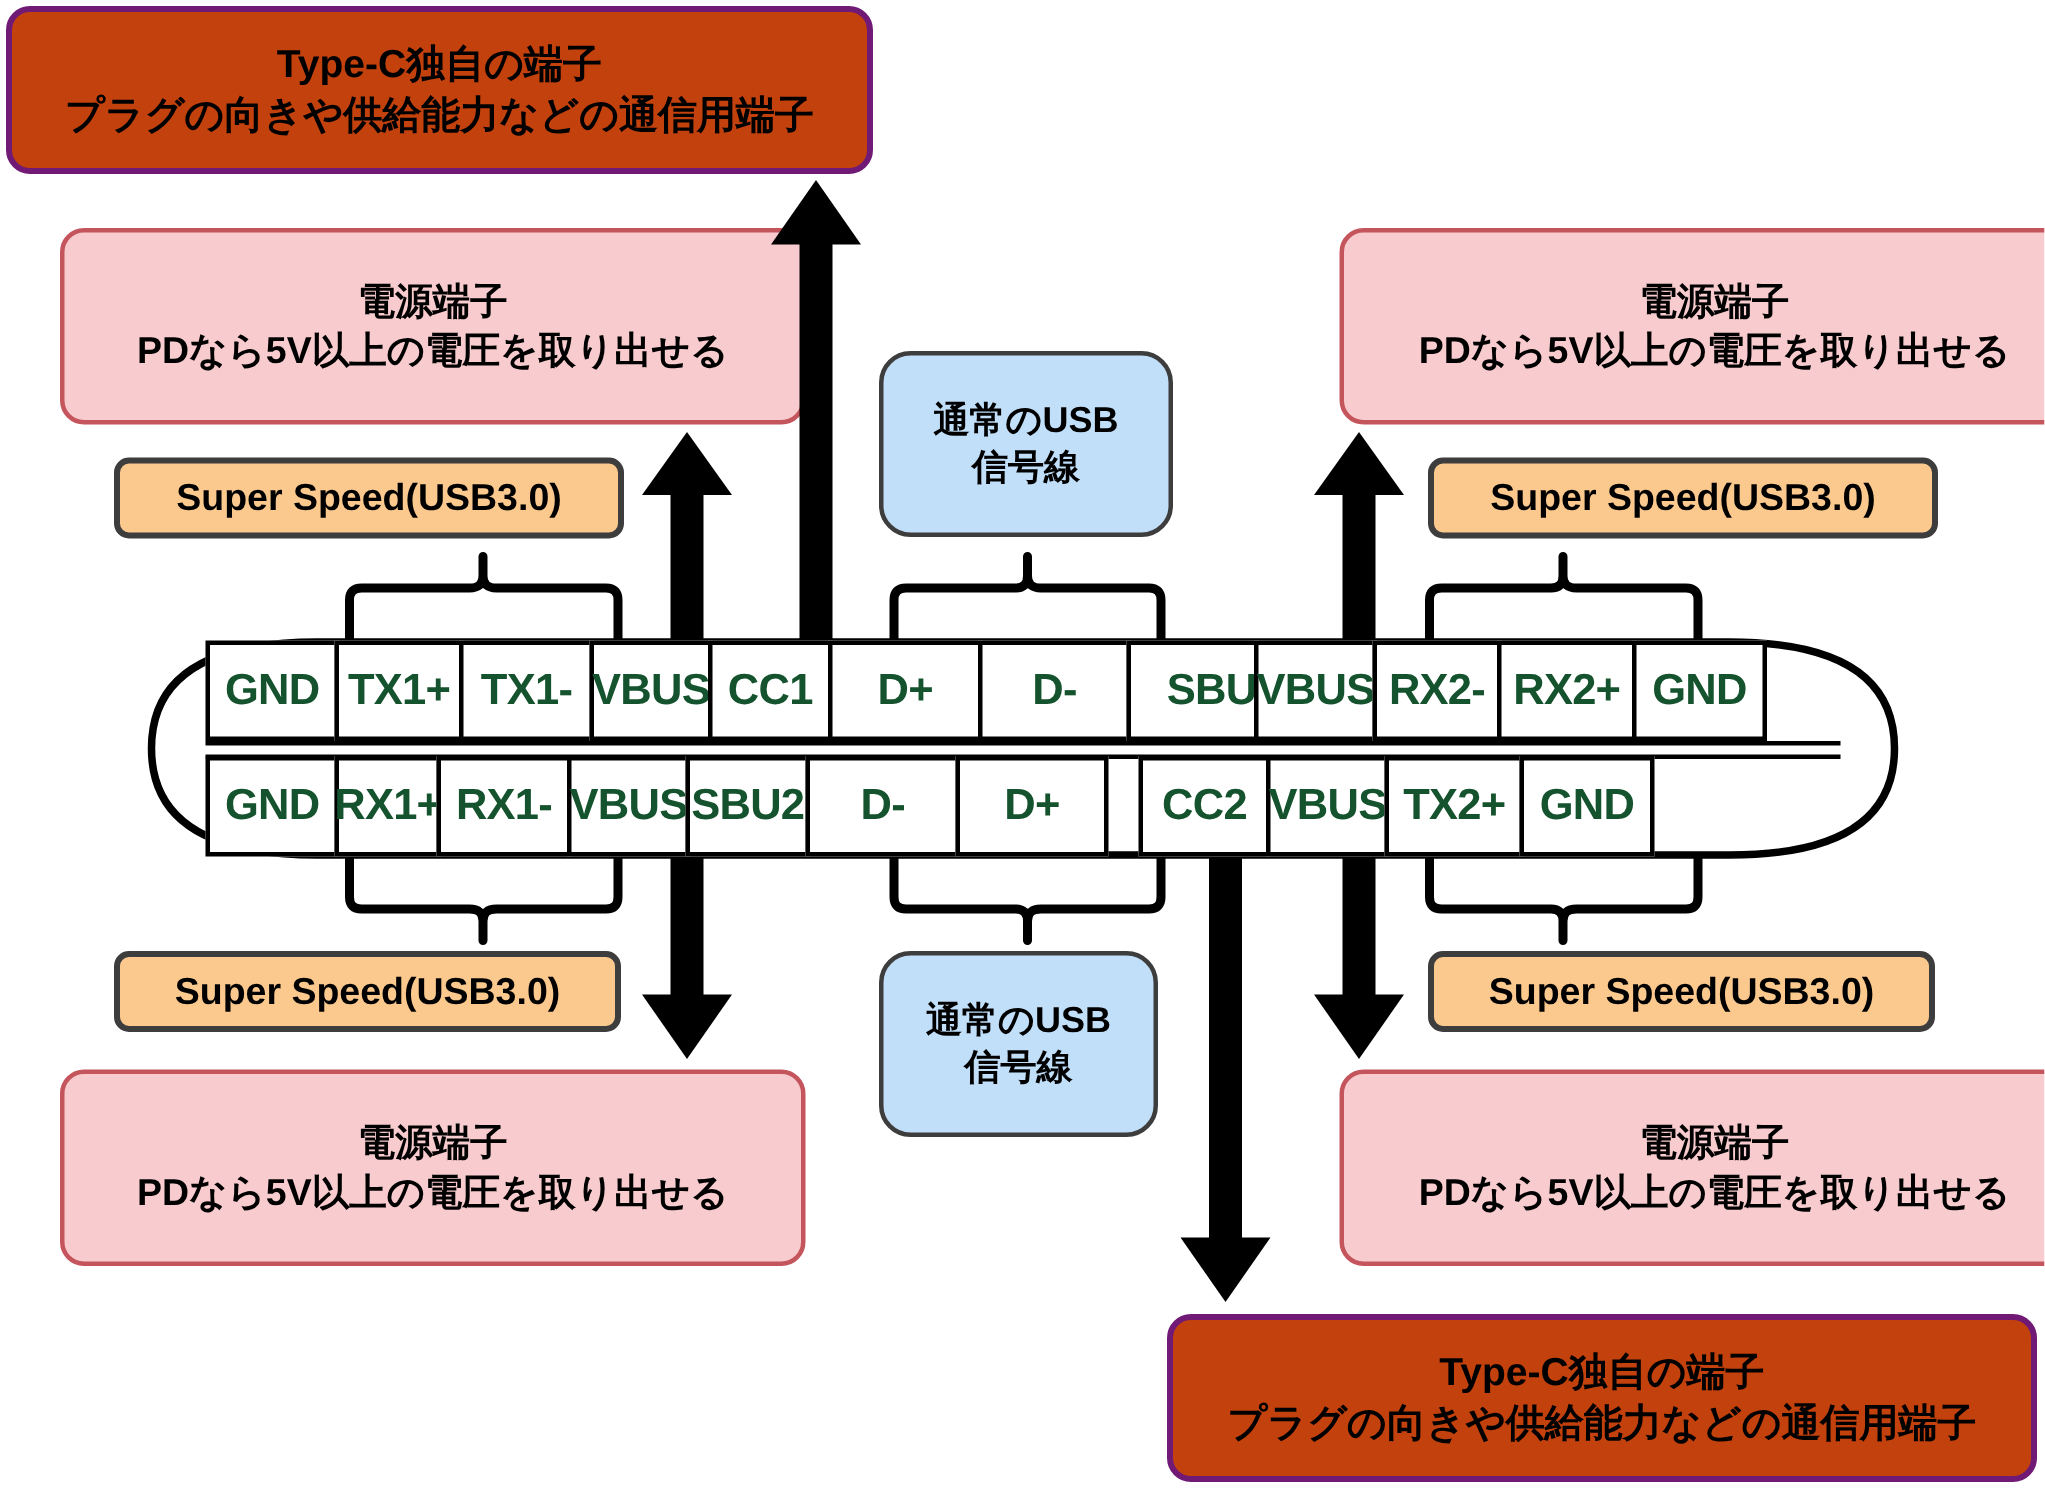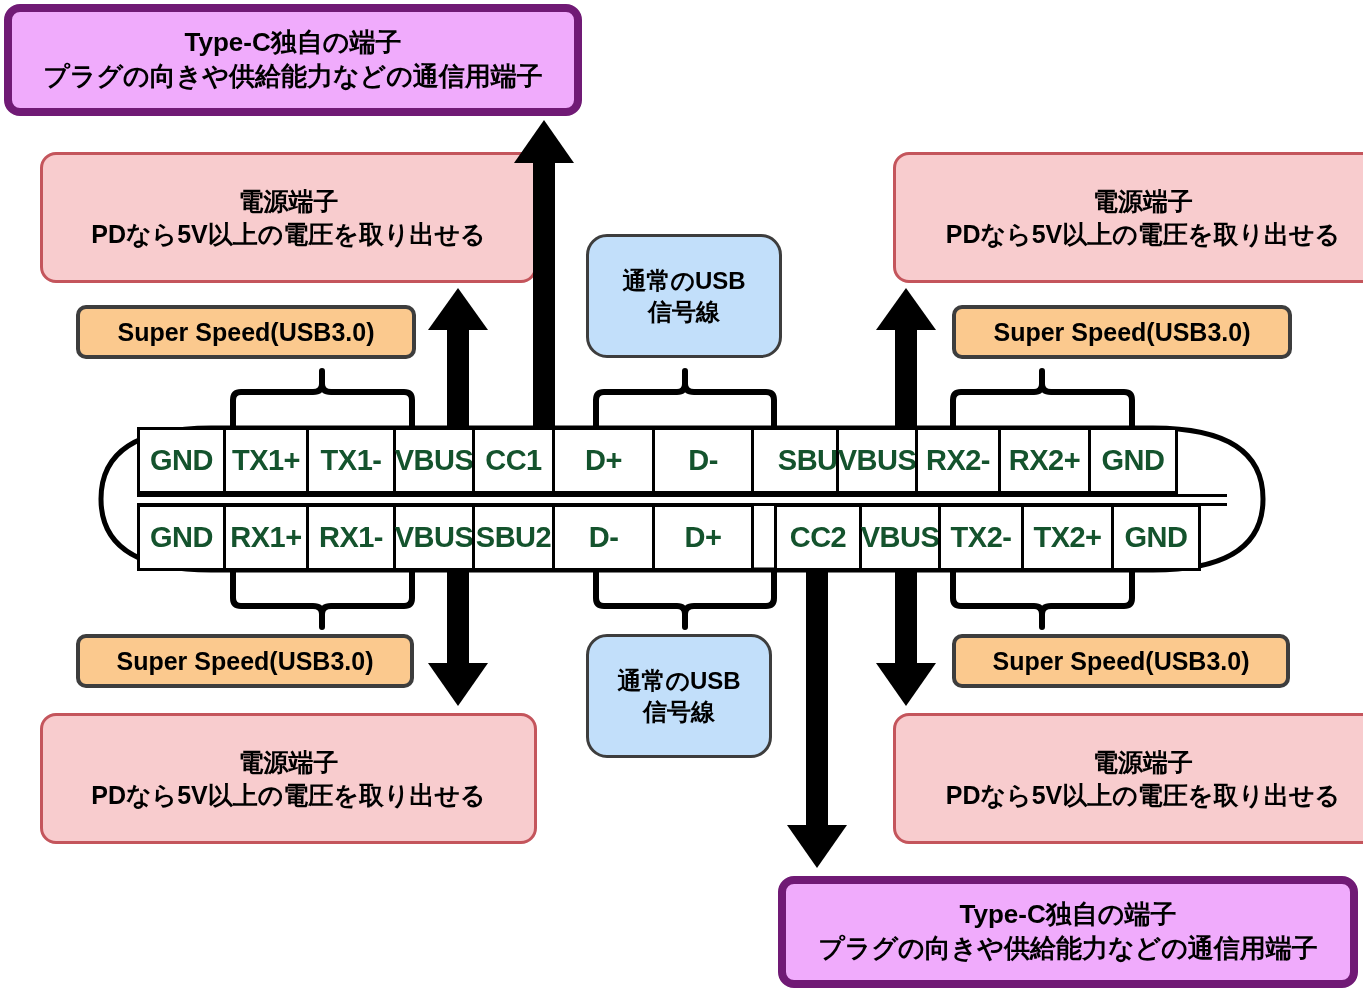--- a/index.html
+++ b/index.html
@@ -21,22 +21,22 @@
     flex-direction:column;
     align-items:center;
     justify-content:center;
     text-align:center;
     font-weight:bold;
     color:#000000;
     line-height:1.30;
     white-space:pre-line;
   }
   .green{
-    background:#f0abfc;
-    border:8px solid #701a75;
+    background:#c2410c;
+    border:4px solid #701a75;
     border-radius:16px;
     font-size:26px;
   }
   .pink{
     background:#f8ccce;
     border:3px solid #c4555c;
     border-radius:16px;
     font-size:25px;
     margin-left:35px;
   }
@@ -205,27 +205,26 @@
         <div class="pin" style="width: 102px;">D-</div>
         <div class="pin" style="width: 88px; padding-left: 41px;">SBU1</div>
         <div class="pin" style="width: 82px;">VBUS</div>
         <div class="pin" style="width: 86px;">RX2-</div>
         <div class="pin" style="width: 93px;">RX2+</div>
         <div class="pin" style="width: 90px;">GND</div>
       </div>
     <div class="midbar"></div>
     <div class="rowwrap bot">
         <div class="pin" style="width: 89px;">GND</div>
-        <div class="pin" style="width: 86px;">RX1+</div>
+        <div class="pin" style="width: 71px;">RX1+</div>
         <div class="pin" style="width: 90px;">RX1-</div>
         <div class="pin" style="width: 82px;">VBUS</div>
         <div class="pin" style="width: 83px;">SBU2</div>
         <div class="pin" style="width: 103px;">D-</div>
         <div class="pin" style="width: 102px;">D+</div>
         <div class="pin" style="width: 88px; margin-left: 20px;">CC2</div>
         <div class="pin" style="width: 82px;">VBUS</div>
-        <div class="pin" style="width: 86px;">TX2-</div>
         <div class="pin" style="width: 93px;">TX2+</div>
         <div class="pin" style="width: 90px;">GND</div>
       </div>
   </div>
 
 </div>
 
 </body></html>

